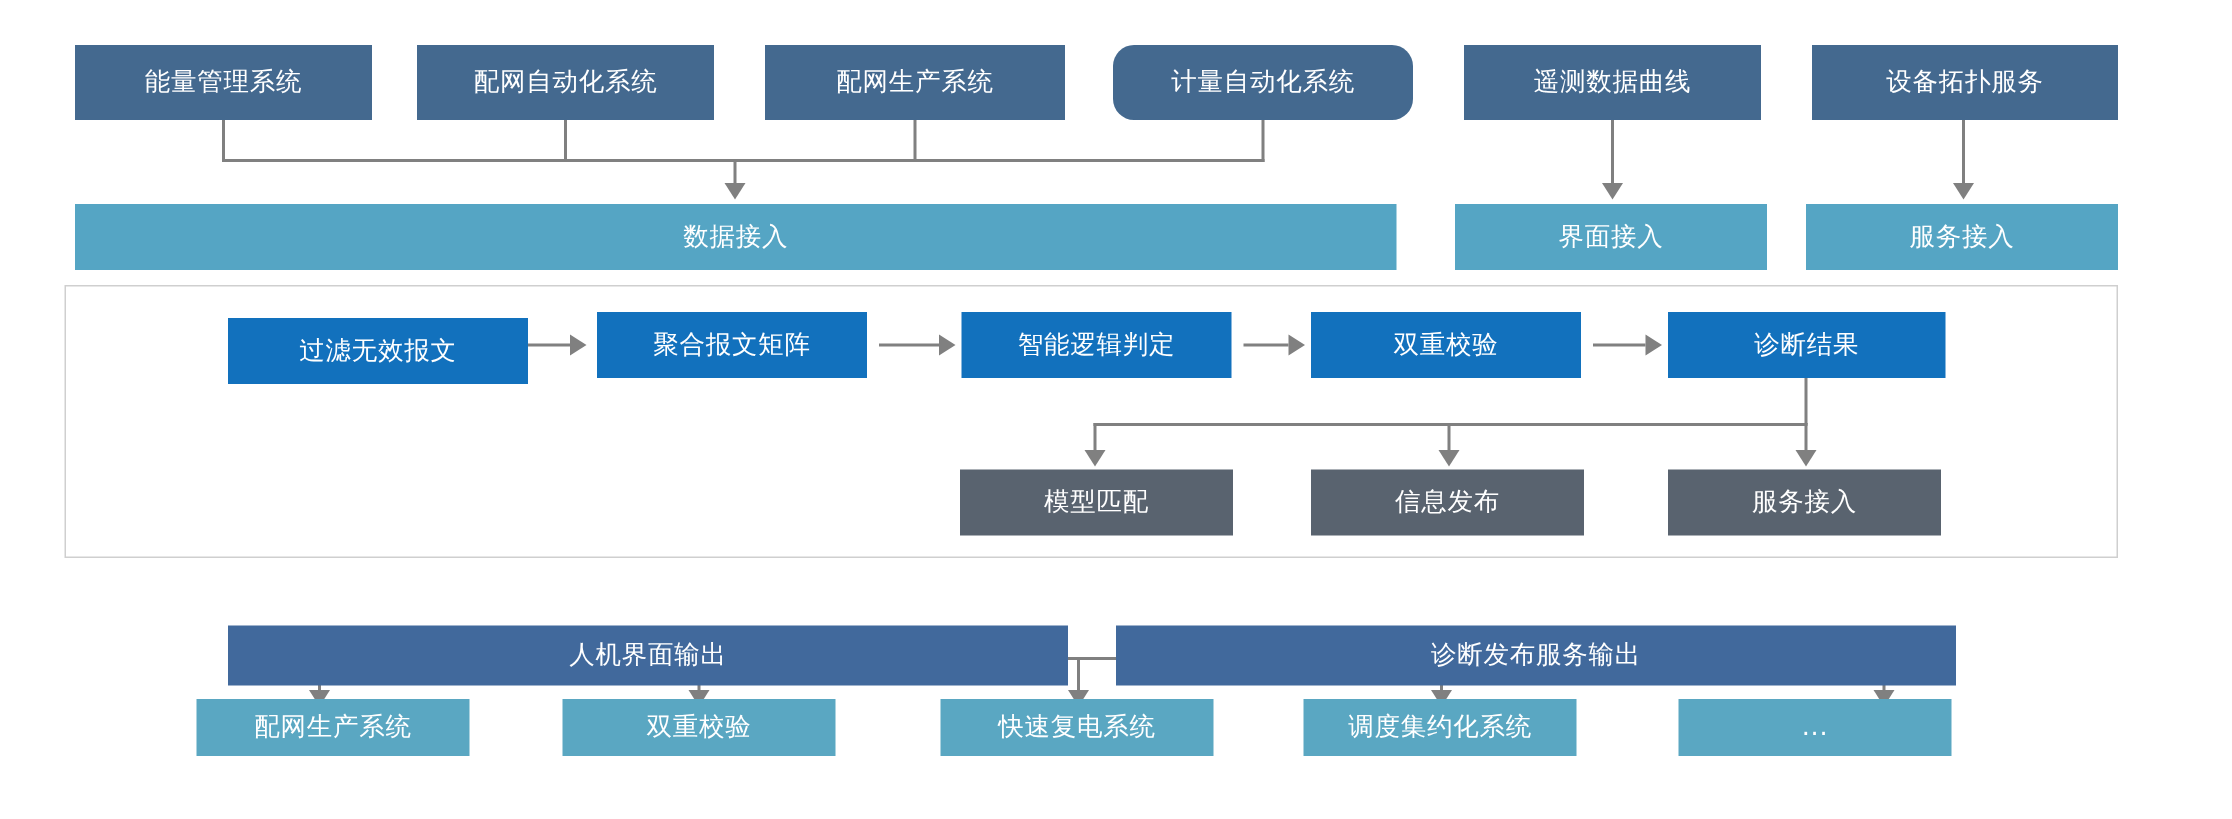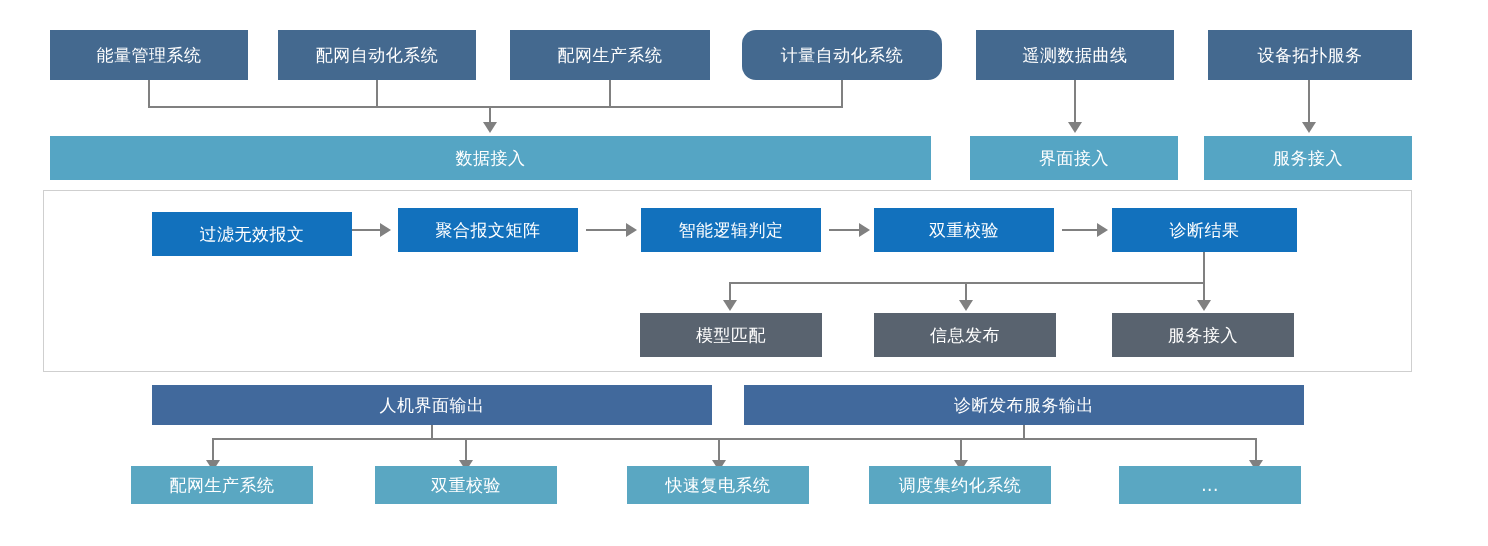--- a/index.html
+++ b/index.html
@@ -27,21 +27,21 @@
     font-size: 17px;
     letter-spacing: 0.5px;
     line-height: 1;
     white-space: nowrap;
     z-index: 3;
   }
   .box.src      { background: #44698f; }
   .box.access   { background: #55a5c4; }
   .box.process  { background: #1271bd; }
   .box.result   { background: #59636f; }
-  .box.output   { background: #41699c; }
+  .box.output   { background: #41699c; margin-top: 32px; }
   .box.consumer { background: #5aa7c2; }
 
   .panel {
     position: absolute;
     box-sizing: border-box;
     border: 1px solid #cfcfcf;
     background: #ffffff;
     z-index: 1;
   }
   .ln {

